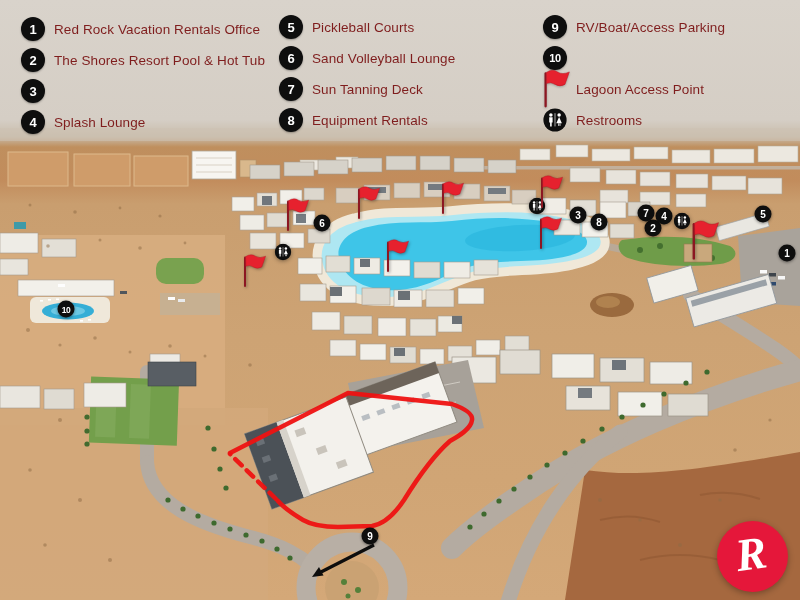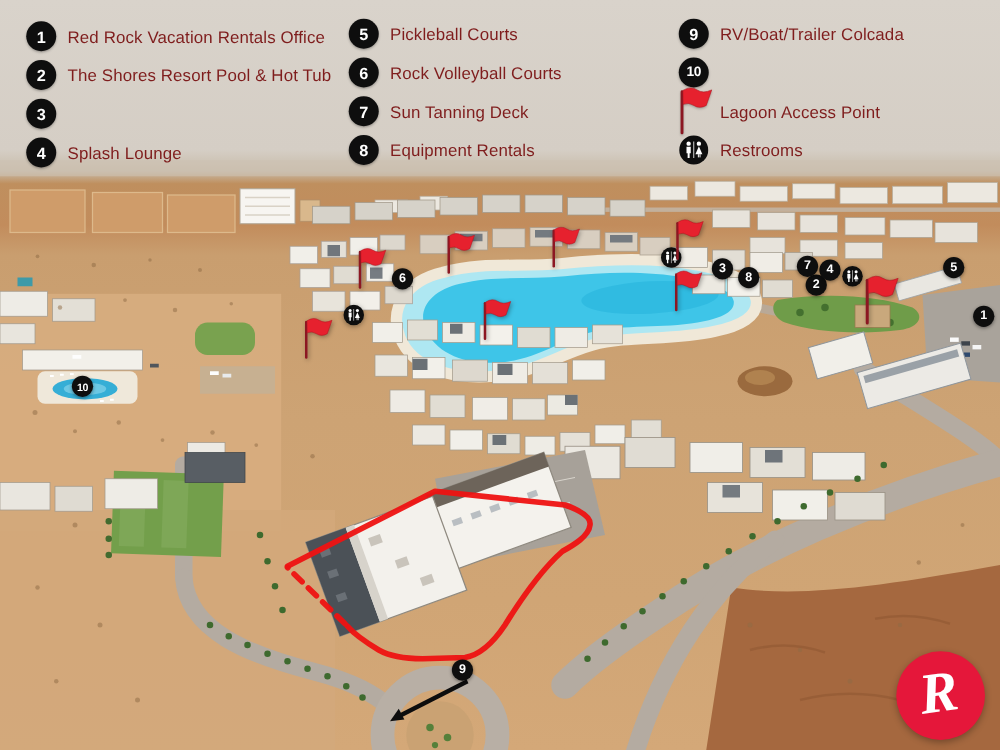--- a/index.html
+++ b/index.html
@@ -507,35 +507,35 @@
         <span class="lg-label">Splash Lounge</span>
       </div>
     </div>
     <div class="lg-col" id="lg-col-2">
       <div class="lg-item">
         <span class="lg-num">5</span>
         <span class="lg-label">Pickleball Courts</span>
       </div>
       <div class="lg-item">
         <span class="lg-num">6</span>
-        <span class="lg-label">Rock Volleyball Courts</span>
+        <span class="lg-label">Sand Volleyball Lounge</span>
       </div>
       <div class="lg-item">
         <span class="lg-num">7</span>
         <span class="lg-label">Sun Tanning Deck</span>
       </div>
       <div class="lg-item">
         <span class="lg-num">8</span>
         <span class="lg-label">Equipment Rentals</span>
       </div>
     </div>
     <div class="lg-col" id="lg-col-3">
       <div class="lg-item">
         <span class="lg-num">9</span>
-        <span class="lg-label">RV/Boat/Trailer Colcada</span>
+        <span class="lg-label">RV/Boat/Access Parking</span>
       </div>
       <div class="lg-item">
         <span class="lg-num two">10</span>
       </div>
       <div class="lg-item">
         <span class="lg-iconbox lg-flagbox">
           <svg width="30" height="40" viewBox="0 0 26 34">
             <rect x="3" y="2.5" width="2" height="30.5" rx="1" fill="#8c1722"></rect>
             <path d="M4.6 2.6 Q10 -0.8 14.4 2.2 Q18.6 5 24.6 2.2 L20.8 13 Q16.2 15.6 12.2 13 Q8.6 10.6 4.8 12.2 Z" fill="#e6212e" stroke="#b31320" stroke-width="0.4"></path>
           </svg>

